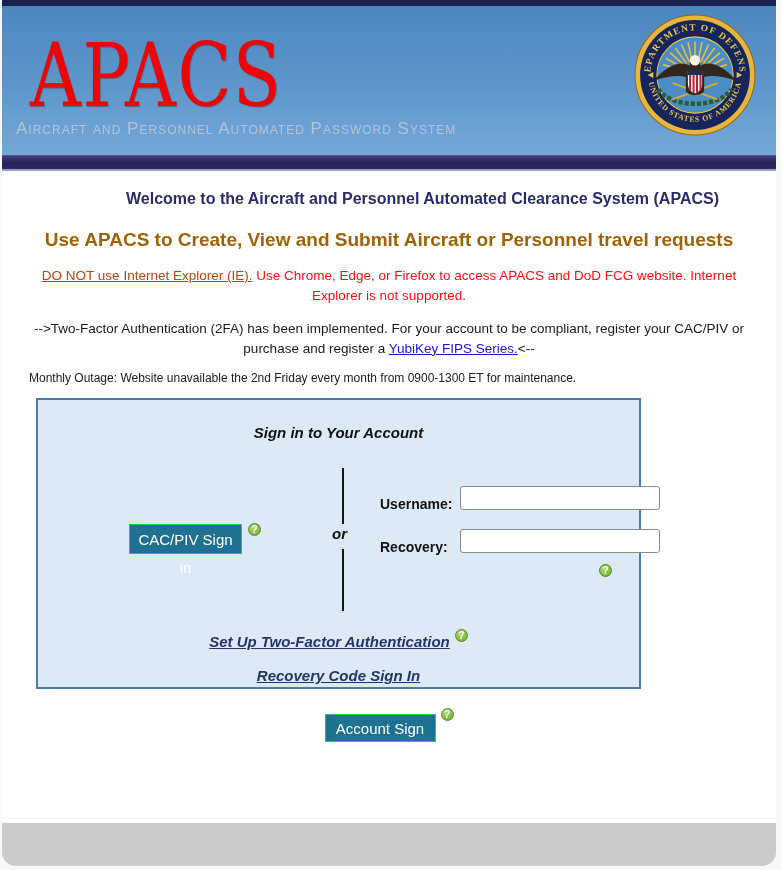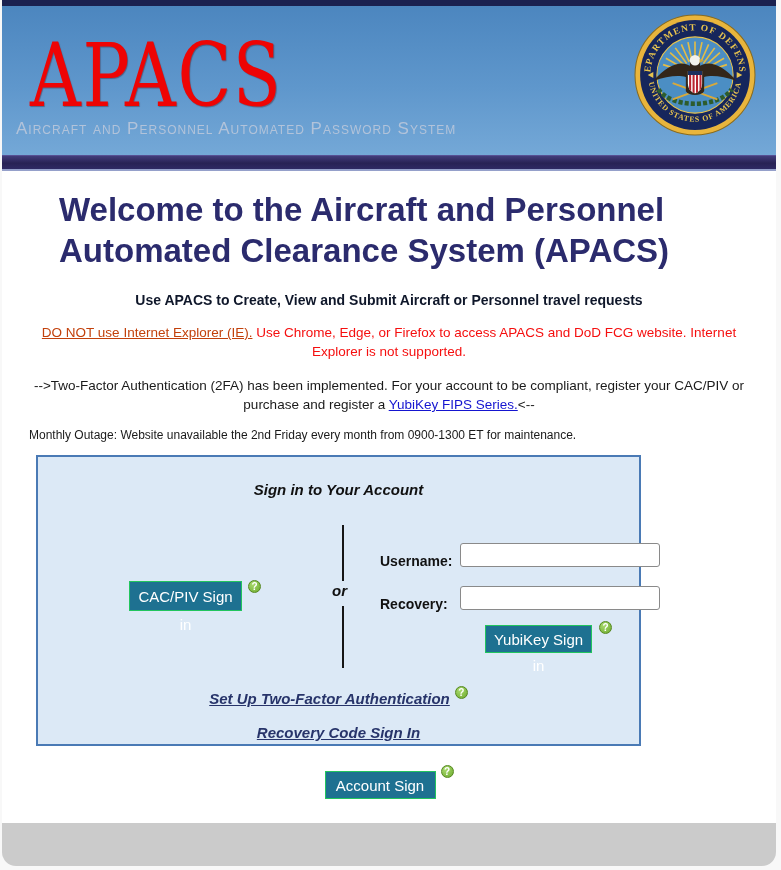--- a/index.html
+++ b/index.html
@@ -48,27 +48,27 @@
   .seal { position:absolute; top:8px; right:20px; width:122px; height:122px; }
   .banner-strip {
     height:16px;
     background:linear-gradient(180deg,#413c7b 0%, #282254 55%, #2e2963 100%);
     border-top:1px solid #565094;
     border-bottom:2px solid #95a0ca;
   }
   
   .welcome {
     max-width:660px; margin:18px auto 0;
-    text-align:left;
-    font-size:33px; line-height:1.25; font-weight:bold;
+    text-align:right;
+    font-size:16px; line-height:1.25; font-weight:bold;
     color:#2b2b6d;
   }
   .tagline {
     margin-top:20px; text-align:center;
-    font-size:14px; font-weight:bold; color:#0f172a;
+    font-size:19px; font-weight:bold; color:#a16207;
   }
   .ie-warning {
     max-width:706px; margin:15px auto 0;
     text-align:center; font-size:13.5px; line-height:1.45;
     color:#f50f0f;
   }
   .ie-warning a { color:#c2410c; text-decoration:underline; cursor:pointer; }
   .tfa-notice {
     max-width:750px; margin:14px auto 0;
     text-align:center; font-size:13.5px; line-height:1.45; color:#1a1a1a;
@@ -240,21 +240,20 @@
 
     <button class="btn cac-btn">CAC/PIV Sign in</button>
     <span class="help-icon hi-cac">?</span>
 
     <label class="field-label lbl-user">Username:</label>
     <input class="text-input in-user" type="text" value="" style="">
 
     <label class="field-label lbl-pass">Recovery:</label>
     <input class="text-input in-pass" type="password" value="" style="">
 
-    <button class="btn yubi-btn">YubiKey Sign in</button>
     <span class="help-icon hi-yubi">?</span>
 
     <div class="panel-link-row row-2fa"><a class="navy-link">Set Up Two-Factor Authentication</a><span class="help-icon">?</span></div>
 
     <div class="panel-link-row row-recovery"><a class="navy-link">Recovery Code Sign In</a></div>
   </div>
 
   <div class="signup-row"><button class="btn signup-btn">Account Sign up</button><span class="help-icon">?</span></div>
 
 </div>

